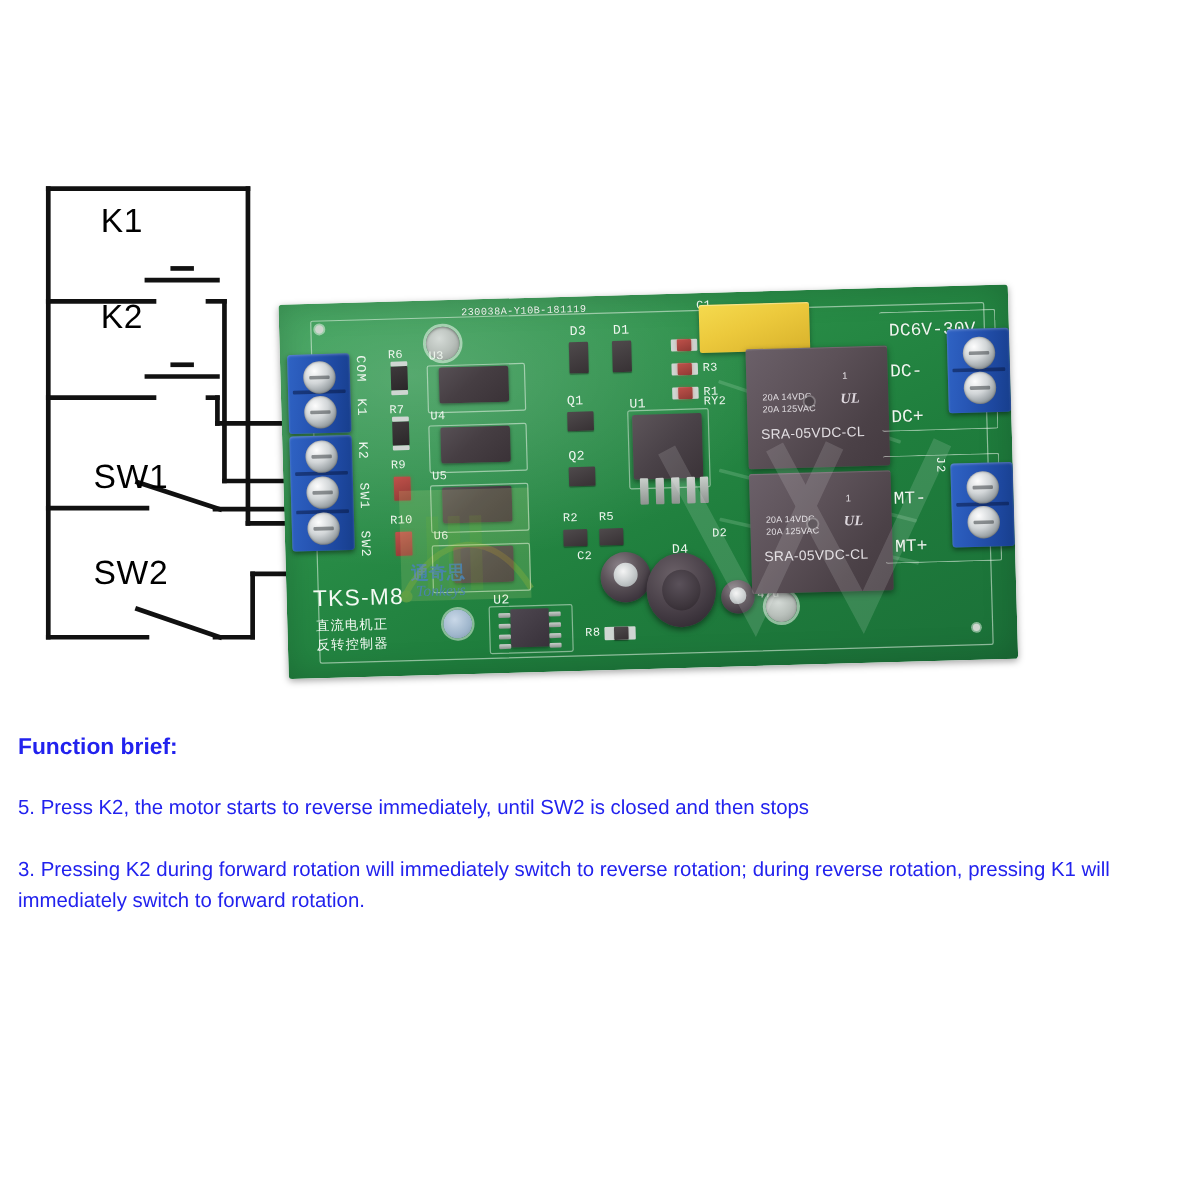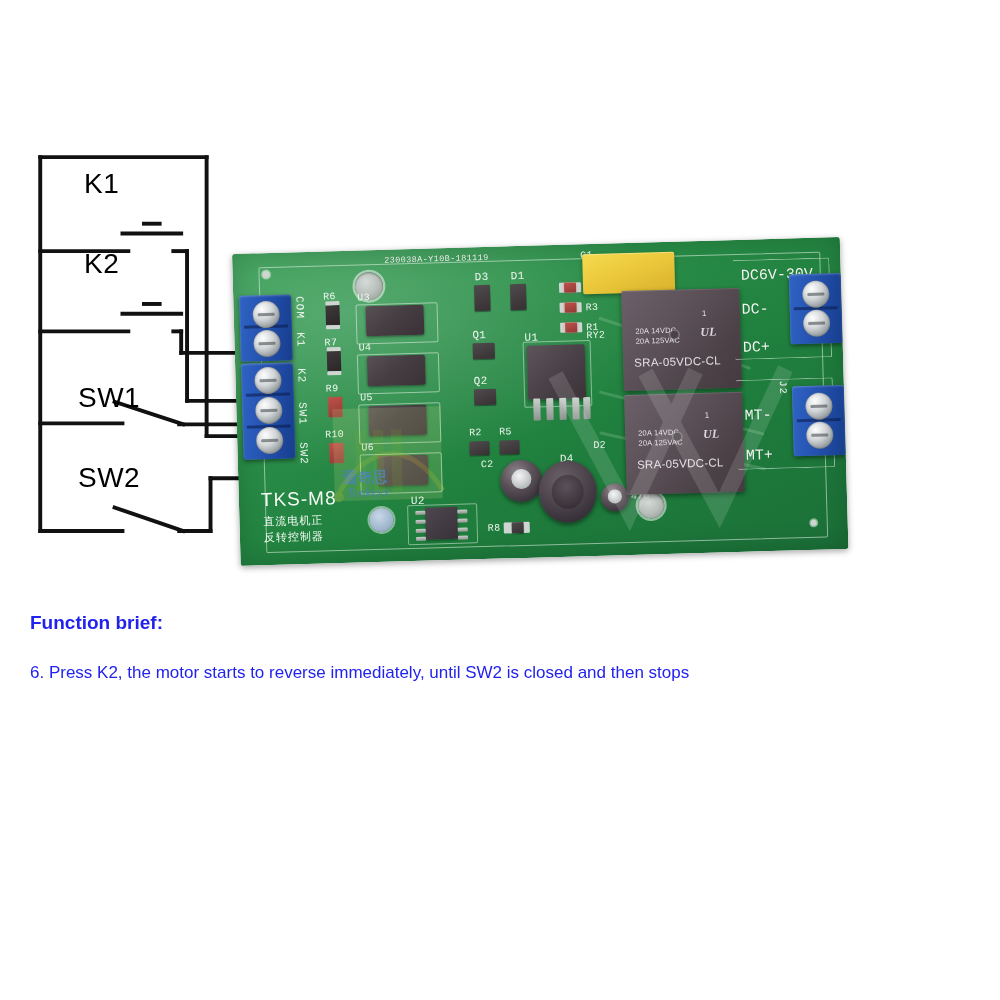--- a/index.html
+++ b/index.html
@@ -175,21 +175,21 @@
   .wm-cn{
     position:absolute;font-family:"DejaVu Sans",sans-serif;
     font-size:15px;color:#2e6fbf;white-space:nowrap;font-weight:bold;opacity:.9;
   }
   .wm-en{
     position:absolute;font-family:"Liberation Serif","DejaVu Serif",serif;
     font-size:13px;color:#2e6fbf;white-space:nowrap;font-style:italic;opacity:.9;
   }
 
   
-  #brief{position:absolute;left:30px;top:612px;width:950px;}
+  #brief{position:absolute;left:15px;top:612px;width:950px;}
   .brief-title{
     color:#2222ee;font-size:19px;font-weight:bold;margin:0 0 26px 0;
     font-family:"Liberation Sans","DejaVu Sans",sans-serif;
   }
   .brief-p{
     color:#2222ee;font-size:17px;line-height:26px;margin:0 0 26px 0;
     font-family:"Liberation Sans","DejaVu Sans",sans-serif;
   }
 </style>
 </head>
@@ -442,16 +442,17 @@
           <path d="M20 20 L90 160 L160 20" stroke="#ffffff" stroke-width="16" fill="none"></path>
           <path d="M110 20 L180 160 L250 20" stroke="#ffffff" stroke-width="16" fill="none"></path>
         </svg>
 
       </div>
     </div>
   </div>
 
   <div id="brief">
     <div class="brief-title">Function brief:</div>
-    <div class="brief-p">6. Press K2, the motor starts to reverse immediately, until SW2 is closed and then stops</div>
+    <div class="brief-p">5. Press K2, the motor starts to reverse immediately, until SW2 is closed and then stops</div>
+    <div class="brief-p">3. Pressing K2 during forward rotation will immediately switch to reverse rotation; during reverse rotation, pressing K1 will immediately switch to forward rotation.</div>
   </div>
 
 </div>
 
 </body></html>

